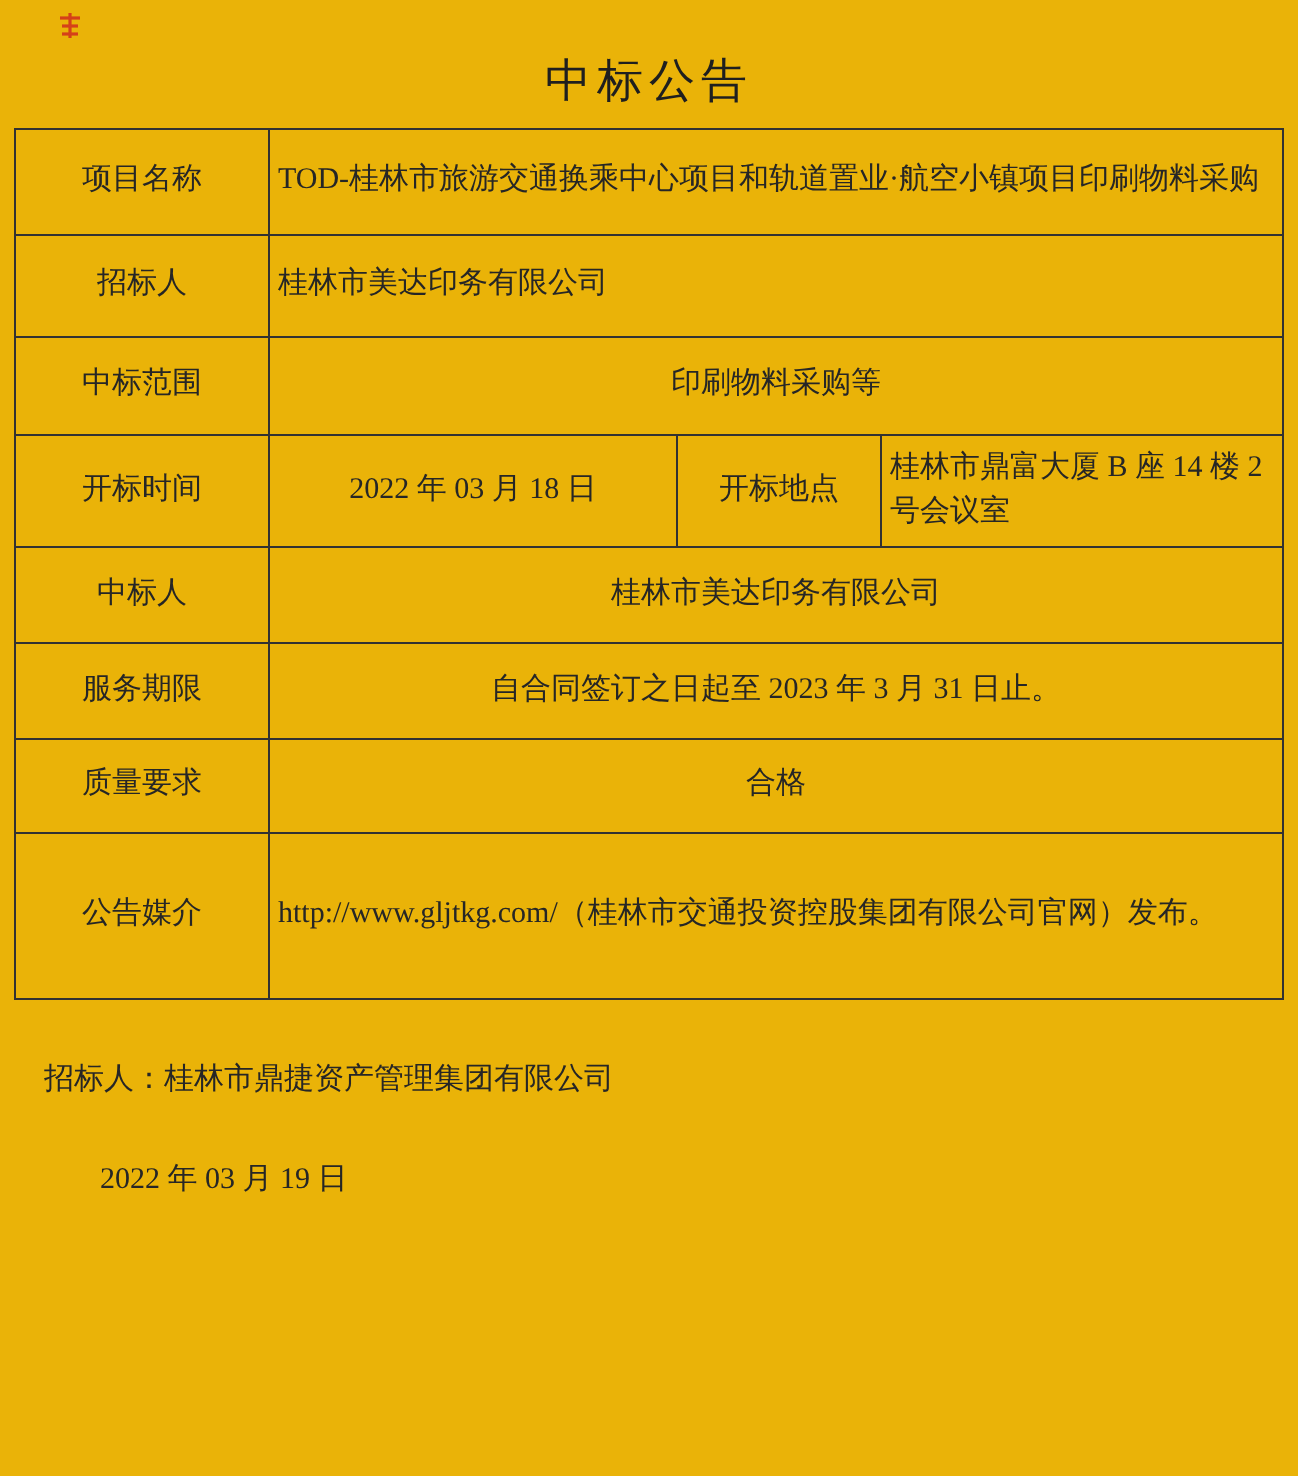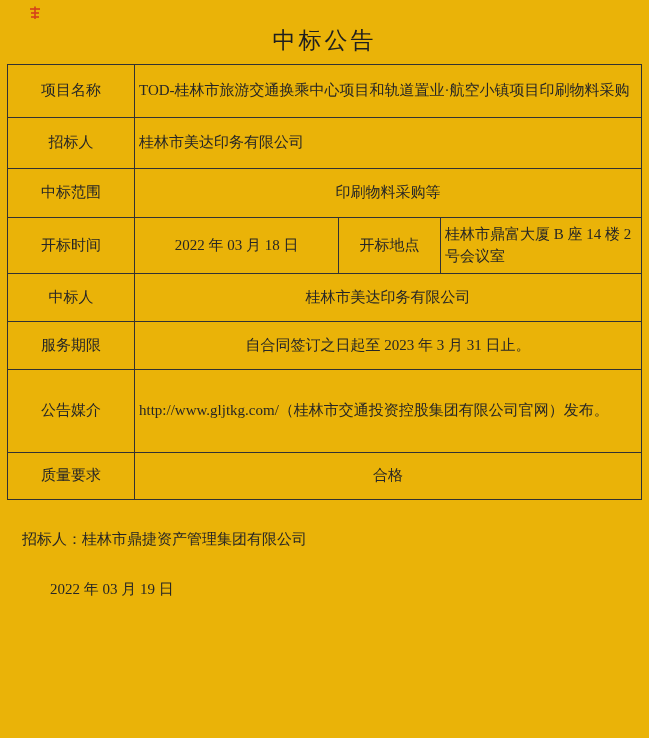--- a/index.html
+++ b/index.html
@@ -92,27 +92,27 @@
       <td class="v2">桂林市鼎富大厦 B 座 14 楼 2 号会议室</td>
     </tr>
     <tr style="height:48px">
       <td class="lbl">中标人</td>
       <td class="v-center" colspan="3">桂林市美达印务有限公司</td>
     </tr>
     <tr style="height:48px">
       <td class="lbl">服务期限</td>
       <td class="v-center" colspan="3">自合同签订之日起至 2023 年 3 月 31 日止。</td>
     </tr>
+    <tr style="height:47px">
+      <td class="lbl">质量要求</td>
+      <td class="v-center" colspan="3">合格</td>
+    </tr>
     <tr style="height:83px">
       <td class="lbl">公告媒介</td>
       <td class="v-left" colspan="3">http://www.gljtkg.com/（桂林市交通投资控股集团有限公司官网）发布。</td>
-    </tr>
-    <tr style="height:47px">
-      <td class="lbl">质量要求</td>
-      <td class="v-center" colspan="3">合格</td>
     </tr>
   </tbody>
     </table>
 
   <div class="footer-line1">招标人：桂林市鼎捷资产管理集团有限公司</div>
   <div class="footer-line2">2022 年 03 月 19 日</div>
 
 </div>
 
 </body></html>

